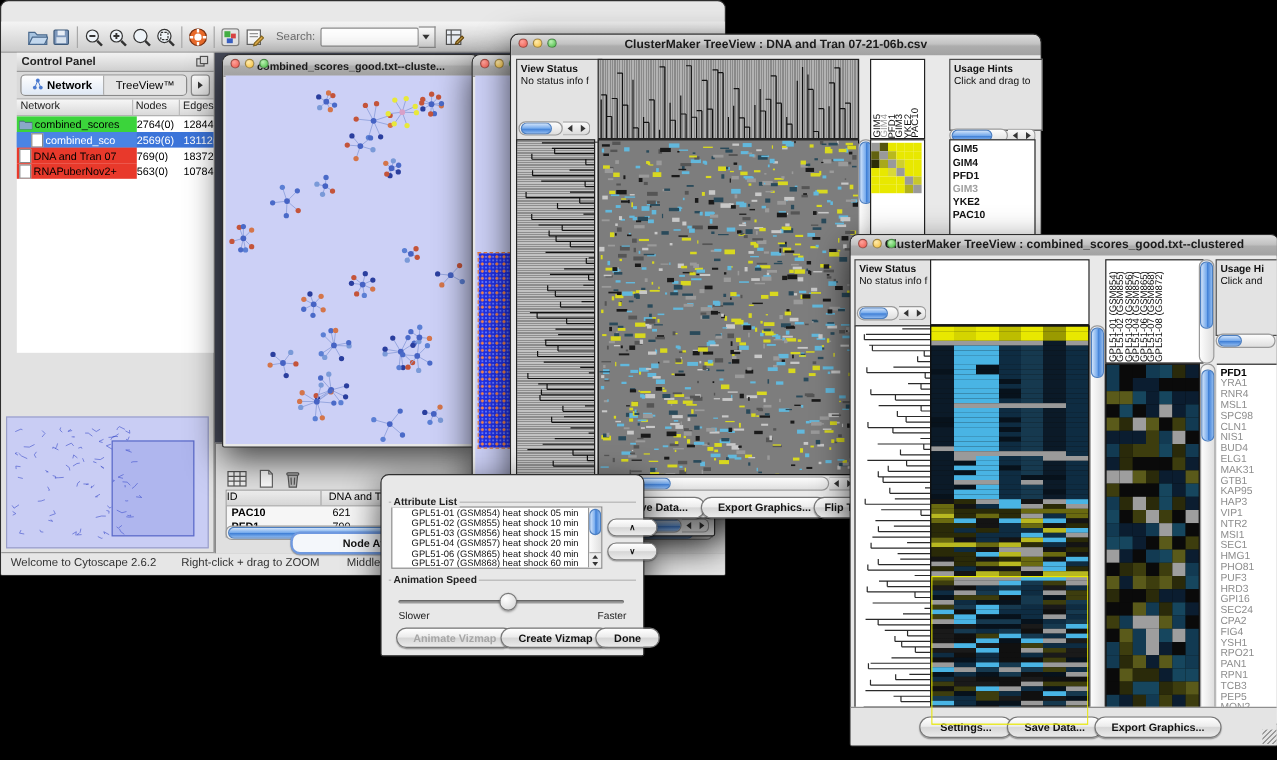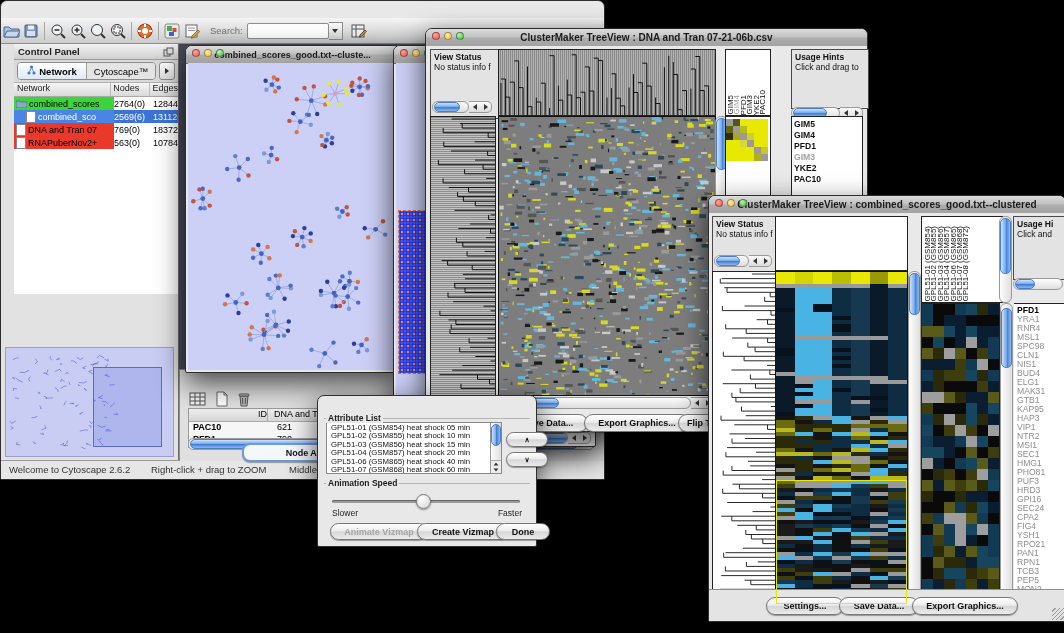--- a/index.html
+++ b/index.html
@@ -59,21 +59,21 @@
     background:repeating-linear-gradient(135deg,transparent 0 2px,#9a9a9a 2px 3px);}
   .fieldset-line{position:absolute;height:1px;background:#b5b5b5;}
 </style>
 </head>
 <body>
 
 <div id="desktop">
 
   <div class="win" id="win-main" style="left:0;top:0;width:603px;height:478px;z-index:5;">
 
-    <div class="abs" style="left:0;top:17px;width:100%;height:26px;background:linear-gradient(#f4f4f4,#cdcdcd);border-bottom:1px solid #8c8c8c;display:flex;align-items:center;padding-left:0;box-sizing:border-box;">
+    <div class="abs" style="left:0;top:17px;width:100%;height:26px;background:linear-gradient(#f4f4f4,#cdcdcd);border-bottom:1px solid #8c8c8c;display:flex;align-items:center;padding-left:20px;box-sizing:border-box;">
       <span class="toolicon">
         <svg width="17" height="14">
             <path d="M1 3 h5 l2 2 h8 v8 h-15 z" fill="#a8c4e0" stroke="#49688c"></path>
             <path d="M1 13 l3 -6 h13 l-3 6 z" fill="#c3d8ee" stroke="#49688c"></path>
           </svg>
       </span>
       <span class="toolicon">
         <svg width="14" height="14">
             <rect x="1" y="1" width="12" height="12" rx="1" fill="#7e98bc" stroke="#3c5878"></rect>
             <rect x="4" y="1.5" width="6" height="4" fill="#e8eef6"></rect>
@@ -168,21 +168,21 @@
               <svg width="9" height="10">
                   <circle cx="4.5" cy="2" r="1.6" fill="#4a7ad0"></circle>
                   <circle cx="2" cy="8" r="1.6" fill="#4a7ad0"></circle>
                   <circle cx="7" cy="8" r="1.6" fill="#4a7ad0"></circle>
                   <path d="M4.5 2 L2 8 M4.5 2 L7 8" stroke="#4a7ad0" stroke-width=".8"></path>
                 </svg>
             </span>
             <span>Network</span>
           </div>
           <div style="flex:1;display:flex;align-items:center;justify-content:center;background:#e4e4e4;font-size:9.5px;">
-            <span>Cytoscape™</span>
+            <span>TreeView™</span>
           </div>
         </div>
         <div style="width:14px;height:16px;margin-left:3px;border:1px solid #8a8a8a;border-radius:3px;background:linear-gradient(#fdfdfd,#ddd);display:flex;align-items:center;justify-content:center;">
           <span class="tri tri-r"></span>
         </div>
       </div>
       <div style="height:13px;display:flex;font-size:9px;color:#222;background:linear-gradient(#f6f6f6,#d9d9d9);border-bottom:1px solid #a8a8a8;">
         <span style="width:100px;padding-left:3px;border-right:1px solid #bbb;">Network</span>
         <span style="width:39px;padding-left:2px;border-right:1px solid #bbb;">Nodes</span>
         <span style="flex:1;padding-left:2px;">Edges</span>
@@ -318,21 +318,21 @@
       <span class="toolicon abs" style="left:54px;top:19px;">
         <svg width="14" height="16">
             <path d="M3 5 h8 l-1 10 h-6 z" fill="#b8b8b8" stroke="#555"></path>
             <rect x="2" y="3" width="10" height="2" rx="1" fill="#cfcfcf" stroke="#555"></rect>
             <line x1="5.5" y1="7" x2="5.8" y2="13" stroke="#555"></line>
             <line x1="8.5" y1="7" x2="8.2" y2="13" stroke="#555"></line>
           </svg>
       </span>
       <div class="abs" style="left:8px;top:38px;width:404px;height:38px;background:#f6f6f6;border:1px solid #9a9a9a;font-size:9px;">
         <div style="display:flex;height:12px;background:linear-gradient(#f0f0f0,#d5d5d5);border-bottom:1px solid #aaa;">
-          <span style="width:78px;text-align:right;border-right:1px solid #aaa;">ID</span>
+          <span style="width:78px;text-align:left;border-right:1px solid #aaa;">ID</span>
           <span style="flex:1;padding-left:6px;">DNA and Tran 07-21-06b</span>
         </div>
         <div style="display:flex;height:12px;">
           <span style="width:78px;padding-left:4px;font-weight:bold;">PAC10</span>
           <span style="flex:1;padding-left:6px;">621</span>
         </div>
         <div style="display:flex;height:12px;">
           <span style="width:78px;padding-left:4px;font-weight:bold;">PFD1</span>
           <span style="flex:1;padding-left:6px;">790</span>
         </div>
@@ -2169,21 +2169,21 @@
           </div>
         <div class="grip"></div>
       </div>
     </div>
   </div>
 
   <div class="win" style="left:317px;top:395px;width:218px;height:150px;z-index:60;">
     <span class="abs" style="left:8px;top:17px;font-size:8.5px;font-weight:bold;color:#222;background:#e8e8e8;z-index:2;padding:0 2px;">Attribute List</span>
     <div class="fieldset-line" style="left:6px;top:22px;width:206px;"></div>
     <div class="abs" style="left:8px;top:26px;width:174px;height:50px;background:#fff;border:1px solid #8a8a8a;overflow:hidden;">
-      <div style="font-size:7.8px;line-height:8.4px;padding:1px 4px;white-space:nowrap;color:#111;">
+      <div style="font-size:7.8px;line-height:8.4px;padding:1px 16px;white-space:nowrap;color:#111;">
           <div class="attr-item">GPL51-01 (GSM854) heat shock 05 min</div>
           <div class="attr-item">GPL51-02 (GSM855) heat shock 10 min</div>
           <div class="attr-item">GPL51-03 (GSM856) heat shock 15 min</div>
           <div class="attr-item">GPL51-04 (GSM857) heat shock 20 min</div>
           <div class="attr-item">GPL51-06 (GSM865) heat shock 40 min</div>
           <div class="attr-item">GPL51-07 (GSM868) heat shock 60 min</div>
         </div>
       <div class="vscroll" style="right:0;top:0;height:50px;width:10px;border:none;border-left:1px solid #9a9a9a;border-radius:0;">
         <span class="vs-thumb" style="top:1px;height:22px;"></span>
         <span class="vs-steps" style="gap:2px;padding:1px 0;">

